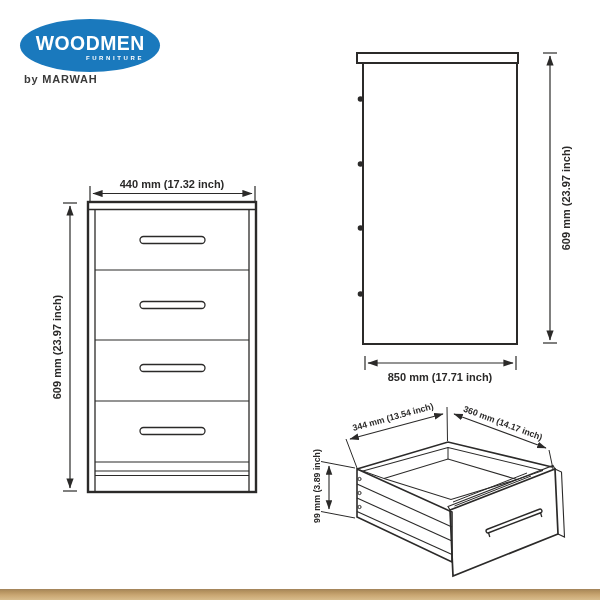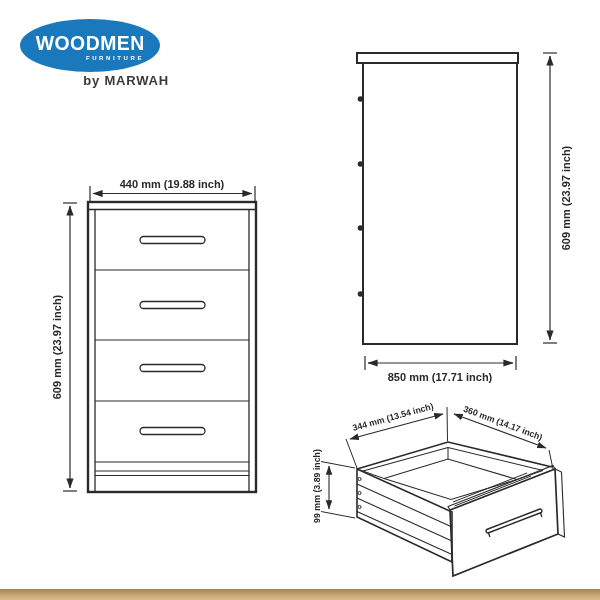--- a/index.html
+++ b/index.html
@@ -16,22 +16,22 @@
   }
   .logo-brand{
     color:#ffffff;font-weight:800;font-size:20px;letter-spacing:.5px;
     transform:scaleX(.97);line-height:1;margin-top:2px;
   }
   .logo-tagline{
     color:#ffffff;font-size:6px;letter-spacing:2.6px;line-height:1;
     align-self:flex-end;margin-right:16px;margin-top:2px;font-weight:600;
   }
   .logo-byline{
-    position:absolute;left:24px;top:73px;width:145px;text-align:right;
-    font-size:13px;font-weight:700;letter-spacing:.8px;color:#3a3a3a;
+    position:absolute;left:24px;top:73px;width:145px;text-align:left;
+    font-size:11px;font-weight:700;letter-spacing:.8px;color:#3a3a3a;
   }
   
   .dim-label{
     position:absolute;white-space:nowrap;font-weight:600;font-size:11px;color:#2b2a29;
     transform:translate(-50%,-50%);
   }
   .dim-label.vert{transform:translate(-50%,-50%) rotate(-90deg);}
   .dim-label.small{font-size:8.8px;}
   .dim-label.rot-344{transform:translate(-50%,-50%) rotate(-15.5deg);}
   .dim-label.rot-360{transform:translate(-50%,-50%) rotate(20.5deg);}
@@ -82,21 +82,21 @@
 
     <line class="ln" x1="45" y1="287" x2="199" y2="287" stroke-width="1.2"></line>
     <line class="ln" x1="45" y1="296" x2="199" y2="296" stroke-width="1.1"></line>
     <line class="ln" x1="45" y1="300.5" x2="199" y2="300.5" stroke-width="1.1"></line>
 
     <rect class="ln" x="90" y="61.5" width="65" height="7" rx="3.5" fill="#fff" stroke-width="1.3"></rect>
     <rect class="ln" x="90" y="126.5" width="65" height="7" rx="3.5" fill="#fff" stroke-width="1.3"></rect>
     <rect class="ln" x="90" y="189.5" width="65" height="7" rx="3.5" fill="#fff" stroke-width="1.3"></rect>
     <rect class="ln" x="90" y="252.5" width="65" height="7" rx="3.5" fill="#fff" stroke-width="1.3"></rect>
   </svg>
-  <div class="dim-label" style="left:172px;top:184px;">440 mm (19.88 inch)</div>
+  <div class="dim-label" style="left:172px;top:184px;">440 mm (17.32 inch)</div>
   <div class="dim-label vert" style="left:57px;top:347px;">609 mm (23.97 inch)</div>
 
   <svg class="abs" style="left:330px;top:40px;" width="250" height="350" viewBox="0 0 250 350">
     <defs>
       <marker id="arrS" markerWidth="9" markerHeight="7" refX="8" refY="3" orient="auto-start-reverse">
         <path d="M0,0 L8.5,3 L0,6 Z" fill="#2b2a29"></path>
       </marker>
     </defs>
 
     <rect class="ln" x="27" y="13" width="161" height="10" fill="#fff" stroke-width="2"></rect>

